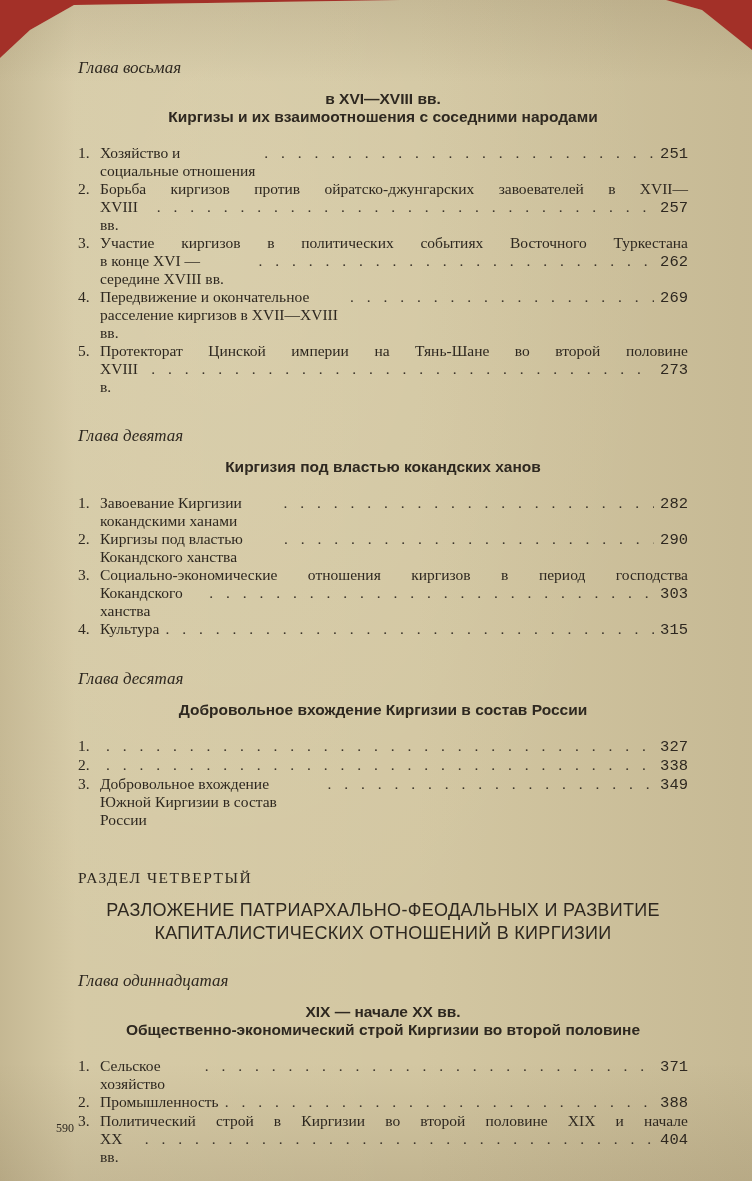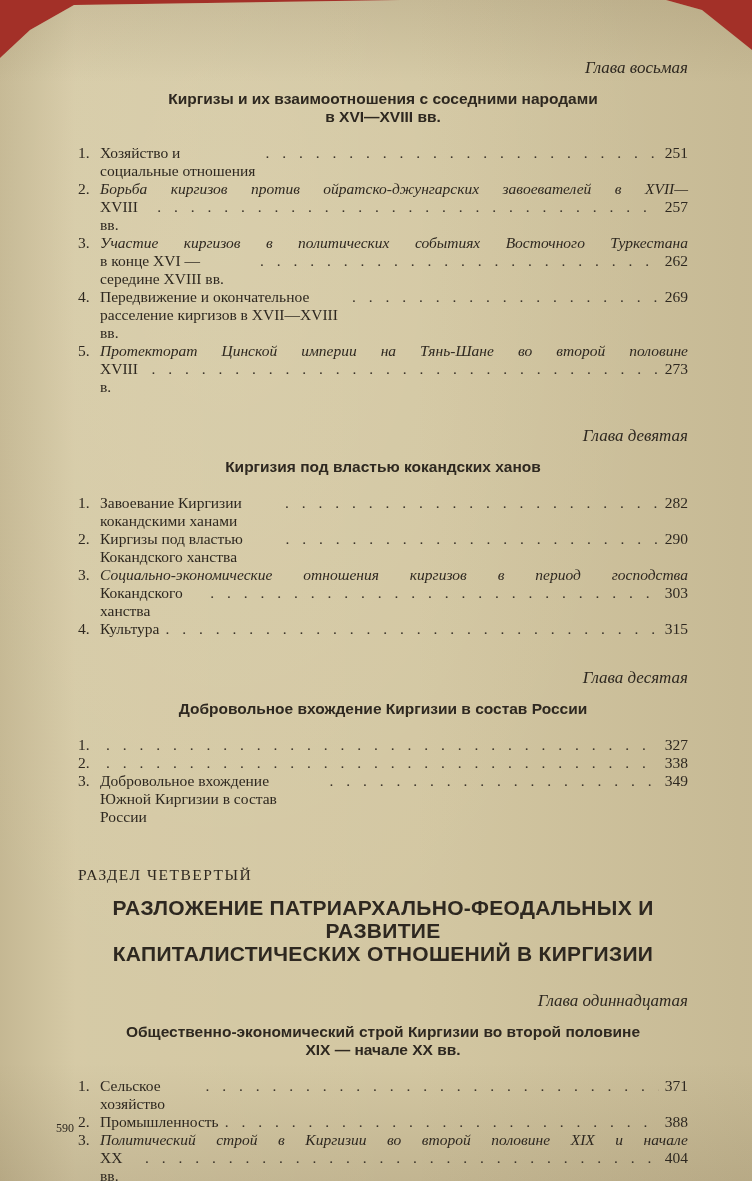--- a/index.html
+++ b/index.html
@@ -25,66 +25,66 @@
       linear-gradient(90deg, rgba(110,90,55,.14), rgba(255,250,230,.06) 10%, rgba(255,250,230,0) 55%, rgba(110,90,55,.12) 99%),
       linear-gradient(180deg, rgba(90,70,40,.12), rgba(0,0,0,0) 7%, rgba(0,0,0,0) 90%, rgba(90,70,40,.14)),
       radial-gradient(ellipse at 30% 20%, rgba(255,252,235,.10), rgba(0,0,0,0) 60%);
   }
   .content{
     position:absolute;left:78px;right:64px;top:0;
     font-size:15.5px;line-height:18px;
   }
   .chapter{
     font-style:italic;font-size:17px;line-height:20px;
-    text-align:right;margin-top:30px;
+    text-align:left;margin-top:30px;
   }
   .content > .chapter:first-child{margin-top:58px;}
   .title{
     font-family:"Liberation Sans", sans-serif;font-weight:700;
     font-size:15.5px;line-height:18px;text-align:center;margin-top:12px;
   }
   .part{
     text-align:left;font-size:15.5px;line-height:18px;
     letter-spacing:1.5px;margin-top:40px;
   }
   .part-title{
-    font-family:"Liberation Sans", sans-serif;font-weight:700;
-    font-size:21px;line-height:23px;text-align:center;
+    font-family:"Liberation Sans", sans-serif;font-weight:400;
+    font-size:18px;line-height:23px;text-align:center;
     margin-top:12px;letter-spacing:.3px;
   }
   .part-title + .chapter{margin-top:26px;}
   .toc{margin-top:18px;}
   .toc-item{display:flex;}
   .num{flex:0 0 22px;}
   .body{flex:1;min-width:0;}
-  .line.fill{text-align:justify;text-align-last:justify;font-style:italic;}
+  .line.fill{text-align:justify;text-align-last:justify;}
   .lastline{display:flex;align-items:baseline;}
   .lastline .txt{flex:0 1 auto;}
   .dots{
     flex:1 1 auto;min-width:10px;overflow:hidden;white-space:nowrap;
     margin:0 6px;color:#3a332a;
   }
   .dots::after{
     content:". . . . . . . . . . . . . . . . . . . . . . . . . . . . . . . . . . . .";
     word-spacing:9px;
   }
-  .pg{flex:0 0 auto;text-align:right;}
+  .pg{flex:0 0 auto;text-align:right;font-family:Liberation Mono, monospace;}
   .footer-page{
     position:absolute;left:56px;bottom:45px;font-size:12px;
   }
 </style>
 </head>
 <body>
 
 <div class="paper"></div>
 <div class="content">
     <div class="chapter">Глава восьмая</div>
     <div class="title">
+      <div class="tline">в XVI—XVIII вв.</div>
       <div class="tline">Киргизы и их взаимоотношения с соседними народами</div>
-      <div class="tline">в XVI—XVIII вв.</div>
     </div>
     <div class="toc">
       <div class="toc-item">
         <span class="num">1.</span>
         <div class="body">
           <div class="lastline">
             <span class="txt">Хозяйство и социальные отношения</span>
             <span class="dots"></span>
             <span class="pg">251</span>
           </div>
@@ -215,22 +215,22 @@
         </div>
       </div>
     </div>
     <div class="part">РАЗДЕЛ ЧЕТВЕРТЫЙ</div>
     <div class="part-title">
       <div class="tline">РАЗЛОЖЕНИЕ ПАТРИАРХАЛЬНО-ФЕОДАЛЬНЫХ И РАЗВИТИЕ</div>
       <div class="tline">КАПИТАЛИСТИЧЕСКИХ ОТНОШЕНИЙ В КИРГИЗИИ</div>
     </div>
     <div class="chapter">Глава одиннадцатая</div>
     <div class="title">
+      <div class="tline">XIX — начале XX вв.</div>
       <div class="tline">Общественно-экономический строй Киргизии во второй половине</div>
-      <div class="tline">XIX — начале XX вв.</div>
     </div>
     <div class="toc">
       <div class="toc-item">
         <span class="num">1.</span>
         <div class="body">
           <div class="lastline">
             <span class="txt">Сельское хозяйство</span>
             <span class="dots"></span>
             <span class="pg">371</span>
           </div>

